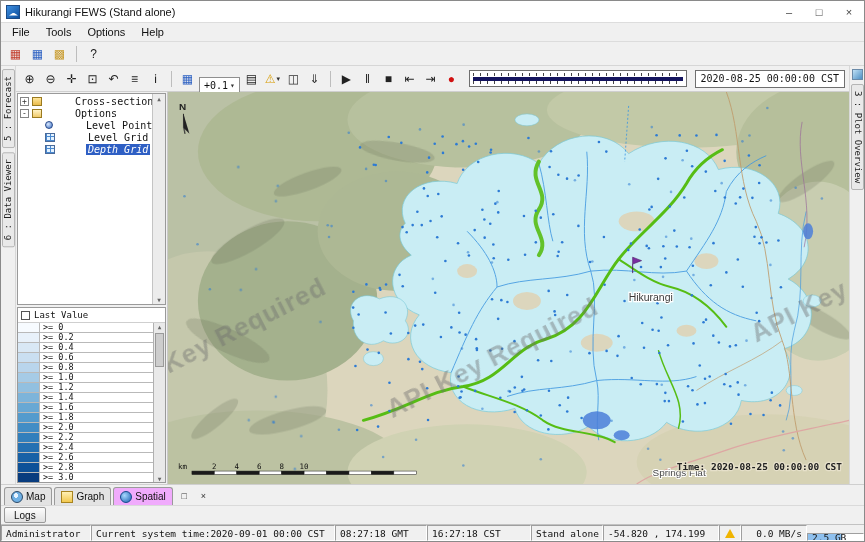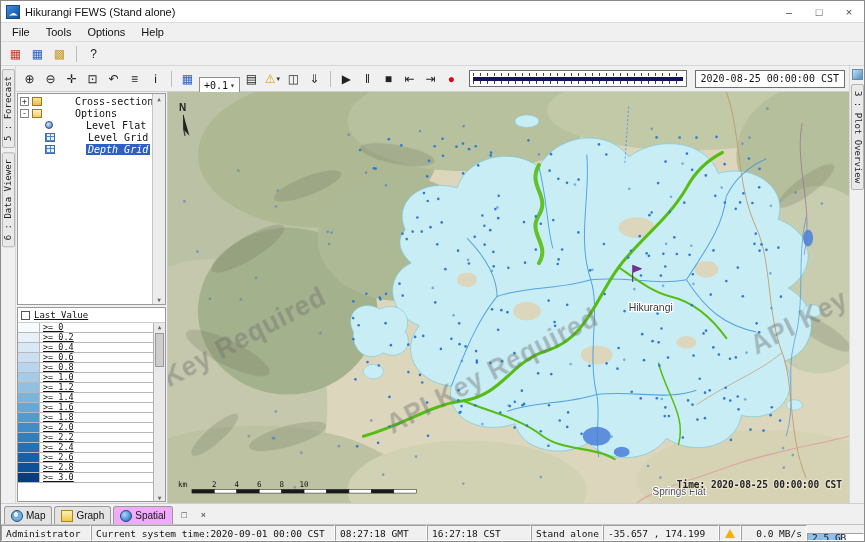--- a/index.html
+++ b/index.html
@@ -55,21 +55,21 @@
   .t-icon { width:10px; height:9px; margin-right:3px; flex:0 0 auto; }
   .t-icon.folder, .t-icon.folder-open { background:linear-gradient(#ffe79c,#e9ba4b); border:1px solid #9a7a20; }
   .t-icon.folder-open { background:linear-gradient(#fff2c4,#f0ca6a); }
   .t-icon.point { width:8px; height:8px; border-radius:50%; background:radial-gradient(circle at 35% 35%,#d9e8ff,#3a6fc0); border:1px solid #2a4a8a; }
   .t-icon.grid { background:repeating-linear-gradient(0deg,#4a8ad0 0 1px,transparent 1px 4px),repeating-linear-gradient(90deg,#4a8ad0 0 1px,transparent 1px 4px),#e4f2ff; border:1px solid #4a6a9a; }
   .tree-label { padding:0 2px;margin-left:28px; }
   .tree-label.sel { background:#2e5fc4; color:#fff; }
   .vscroll { width:13px; background:#ececec; border-left:1px solid #c4c4c4; display:flex; flex-direction:column; align-items:center; justify-content:space-between; font-size:6px; color:#666; padding:1px 0; flex:0 0 auto; }
 
   
-  .legend { flex:1; margin:1px; border:1px solid #9a9a9a; background:#fff; display:flex; flex-direction:column; font-family:"DejaVu Sans Mono",monospace; font-size:9px; min-height:0;text-decoration:underline; }
+  .legend { flex:1; margin:1px; border:1px solid #9a9a9a; background:#fff; display:flex; flex-direction:column; font-family:"DejaVu Sans Mono",monospace; font-size:9px; min-height:0; }
   .legend-header { height:14px; display:flex; align-items:center; gap:4px; padding:0 3px; flex:0 0 auto; }
   .checkbox { width:9px; height:9px; border:1px solid #555; background:#fff; flex:0 0 auto; }
   .legend-body { flex:1; display:flex; min-height:0; border-top:1px solid #cfcfcf; }
   .legend-rows { flex:1; overflow:hidden; }
   .legend-row { display:flex; height:10px; border-bottom:1px solid #b9b9b9; }
   .swatch { width:22px; border-right:1px solid #b9b9b9; flex:0 0 auto; }
   .legend-label { flex:1; line-height:9px; padding-left:3px; font-size:8.5px; }
   .legend-scroll { width:12px; border-left:1px solid #b0b0b0; background:#e9e9e9; position:relative; flex:0 0 auto; font-size:6px; color:#666; text-align:center; }
   .legend-scroll .thumb { position:absolute; left:1px; right:1px; top:10px; height:34px; background:#cdcdcd; border:1px solid #9a9a9a; }
   .legend-scroll .arr-up { position:absolute; top:0; left:0; right:0; }
@@ -188,21 +188,21 @@
                   <span class="tree-label">Cross-section</span>
                 </div>
                 <div class="tree-row" style="padding-left: 2px;">
                   <span class="expander">-</span>
                   <span class="t-icon folder-open"></span>
                   <span class="tree-label">Options</span>
                 </div>
                 <div class="tree-row" style="padding-left: 15px;">
                   <span class="exp-spacer"></span>
                   <span class="t-icon point"></span>
-                  <span class="tree-label">Level Flat</span>
+                  <span class="tree-label">Level Point</span>
                 </div>
                 <div class="tree-row" style="padding-left: 15px;">
                   <span class="exp-spacer"></span>
                   <span class="t-icon grid"></span>
                   <span class="tree-label">Level Grid</span>
                 </div>
                 <div class="tree-row" style="padding-left: 15px; font-style: italic;">
                   <span class="exp-spacer"></span>
                   <span class="t-icon grid"></span>
                   <span class="tree-label sel">Depth Grid</span>
@@ -729,28 +729,31 @@
         <span class="btab-label">Graph</span>
       </div>
       <div class="btab active">
         <span class="bt-icon spatial"></span>
         <span class="btab-label">Spatial</span>
       </div>
       <span class="pane-btn">□</span>
       <span class="pane-btn">×</span>
     </div>
 
+  <div class="logs-row">
+    <span class="logs-btn">Logs</span>
+  </div>
 
   <div class="statusbar">
     <div class="cell c-user">Administrator</div>
     <div class="cell c-sys">Current system time:2020-09-01 00:00 CST</div>
     <div class="cell c-gmt">08:27:18 GMT</div>
     <div class="cell c-cst">16:27:18 CST</div>
     <div class="cell c-mode">Stand alone</div>
-    <div class="cell c-coords">-35.657 , 174.199</div>
+    <div class="cell c-coords">-54.820 , 174.199</div>
     <div class="cell c-warn">
         <span class="warn-tri"></span>
       </div>
     <div class="cell c-net">0.0 MB/s</div>
     <div class="cell c-mem">2.5 GB</div>
   </div>
 
 </div>
 
 </body></html>

